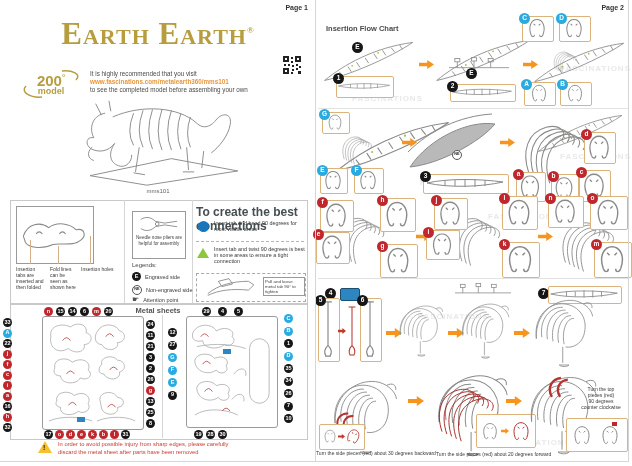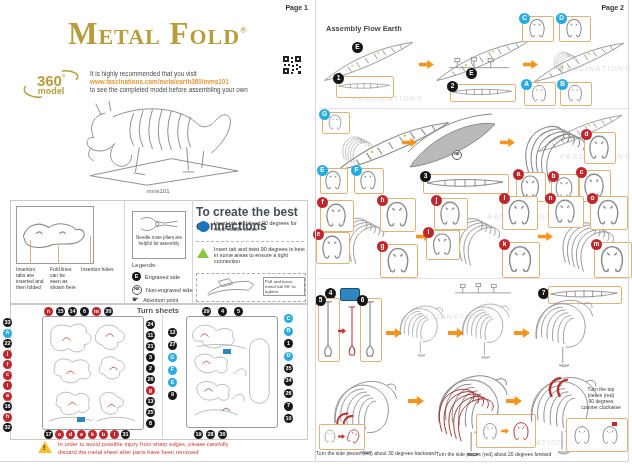--- a/index.html
+++ b/index.html
@@ -182,35 +182,35 @@
   </defs>
 </svg>
 
 <div id="canvas">
 
   <div class="abs" style="left:0;top:0;width:316px;height:466px;">
     <div class="abs" style="left:250px;top:4px;width:58px;text-align:right;font-size:7px;font-weight:bold;color:#333;">Page 1</div>
 
     <div class="abs" style="left:0;top:14px;width:316px;text-align:center;font-family:'Liberation Serif',serif;
                 font-variant:small-caps;font-weight:bold;font-size:31px;line-height:32px;color:#b79d3e;letter-spacing:1px;">
-      <span>Metal Fold</span><sup style="font-size:9px;vertical-align:super;">®</sup>
+      <span>Earth Earth</span><sup style="font-size:9px;vertical-align:super;">®</sup>
     </div>
     <div class="abs" style="left:283px;top:56px;width:18px;height:18px;">
       <svg width="18" height="18">
           <use href="#sym-qr"></use>
         </svg>
     </div>
 
     <div class="abs" style="left:18px;top:68px;width:66px;height:32px;">
       <svg class="abs" style="left:0;top:0" width="66" height="32">
         <path d="M8 18 C2 24 12 30 24 29" fill="none" stroke="#b79d3e" stroke-width="1.5"></path>
         <path d="M58 12 C64 6 54 2 44 3" fill="none" stroke="#b79d3e" stroke-width="1.5"></path>
       </svg>
       <div class="abs" style="left:0;top:3px;width:66px;text-align:center;color:#b79d3e;font-weight:bold;font-size:15px;line-height:14px;">
-        <span>360</span><sup style="font-size:8px;">°</sup>
+        <span>200</span><sup style="font-size:8px;">°</sup>
       </div>
       <div class="abs" style="left:0;top:18px;width:66px;text-align:center;color:#b79d3e;font-weight:bold;font-size:9px;">model</div>
     </div>
 
     <div class="abs" style="left:90px;top:70px;width:215px;font-size:6.3px;line-height:8px;color:#4a4a4a;">
       <div>It is highly recommended that you visit</div>
       <div style="color:#e8973b;font-weight:bold;">www.fascinations.com/metalearth360/mms101</div>
       <div>to see the completed model before assembling your own</div>
     </div>
 
@@ -264,21 +264,21 @@
     <div class="abs" style="left:196px;top:273px;width:108px;height:27px;border:1px dashed #aaa;">
       <svg class="lineart abs" style="left:4px;top:2px" width="56" height="23" viewBox="0 0 60 26">
           <use href="#sym-tweezers"></use>
         </svg>
       <div class="abs" style="left:66px;top:3px;width:38px;border:1px solid #999;font-size:4.4px;line-height:5px;padding:1px;color:#444;">Pull and loose metal tab 90° to tighten</div>
     </div>
 
     <div class="abs" style="left:10px;top:303px;width:296px;height:135px;border:1px solid #c9c9c9;"></div>
     <div class="edge" style="left:162px;top:303px;width:1px;height:135px;"></div>
     <div class="abs" style="left:0;top:299px;width:316px;text-align:center;">
-      <span style="background:#fff;padding:0 5px;font-size:7.5px;font-weight:bold;color:#555;">Turn sheets</span>
+      <span style="background:#fff;padding:0 5px;font-size:7.5px;font-weight:bold;color:#555;">Metal sheets</span>
     </div>
 
     <div class="abs boxed" style="left:42px;top:316px;width:100px;height:112px;border-radius:3px;">
       <svg width="98" height="110" viewBox="0 0 100 112">
           <use href="#sym-sheetfill"></use>
         </svg>
       <span class="abs" style="left:34px;top:100px;width:8px;height:5px;background:#2e86c1;"></span>
     </div>
     <div class="abs boxed" style="left:186px;top:316px;width:90px;height:110px;border-radius:3px;">
       <svg width="88" height="108" viewBox="0 0 90 110">
@@ -364,21 +364,21 @@
          border-left:7px solid transparent;border-right:7px solid transparent;border-bottom:12px solid #f6c12e;"></div>
     <div class="abs" style="left:43px;top:444px;font-size:7px;font-weight:bold;color:#222;">!</div>
     <div class="abs" style="left:58px;top:441px;width:246px;font-size:5.8px;line-height:7.5px;color:#cf3a32;">
       <div>In order to avoid possible injury from sharp edges, please carefully</div>
       <div>discard the metal sheet after parts have been removed</div>
     </div>
   </div>
 
   <div class="abs" style="left:316px;top:0;width:316px;height:466px;">
     <div class="abs" style="left:250px;top:4px;width:58px;text-align:right;font-size:7px;font-weight:bold;color:#333;">Page 2</div>
-    <div class="abs" style="left:10px;top:24px;font-size:7.5px;font-weight:bold;color:#4a4a4a;">Assembly Flow Earth</div>
+    <div class="abs" style="left:10px;top:24px;font-size:7.5px;font-weight:bold;color:#4a4a4a;">Insertion Flow Chart</div>
 
     <div class="wm" style="left:36px;top:94px;">FASCINATIONS</div>
     <div class="wm" style="left:104px;top:178px;">FASCINATIONS</div>
     <div class="wm" style="left:244px;top:64px;">FASCINATIONS</div>
     <div class="wm" style="left:172px;top:212px;">FASCINATIONS</div>
     <div class="wm" style="left:102px;top:312px;">FASCINATIONS</div>
     <div class="wm" style="left:184px;top:438px;">FASCINATIONS</div>
     <div class="wm" style="left:244px;top:152px;">FASCINATIONS</div>
 
     <div class="edge" style="left:2px;top:108px;width:310px;height:1px;background:#e3e3e3;"></div>

